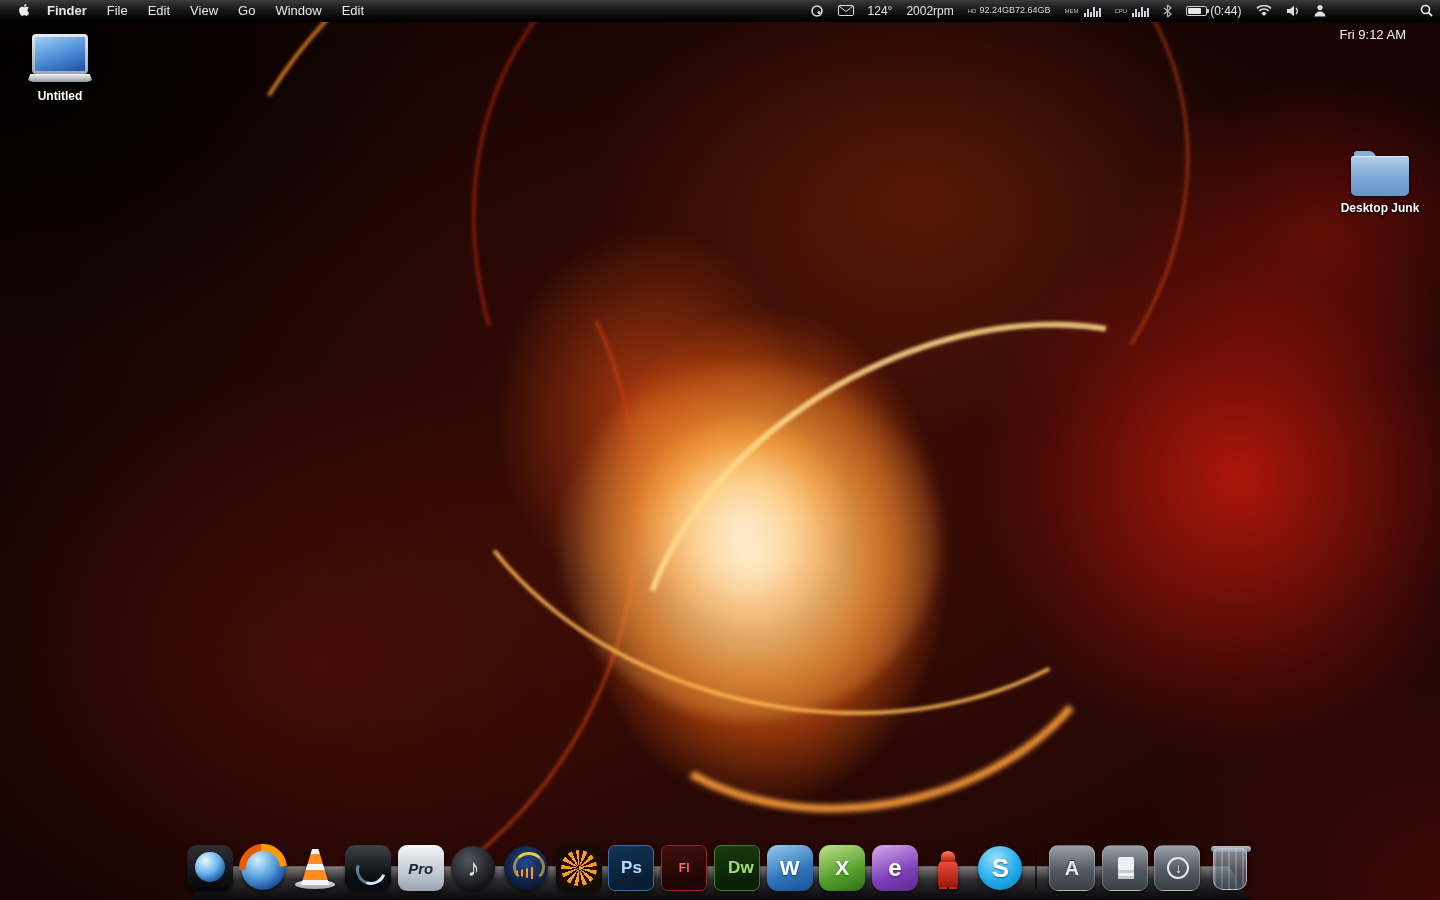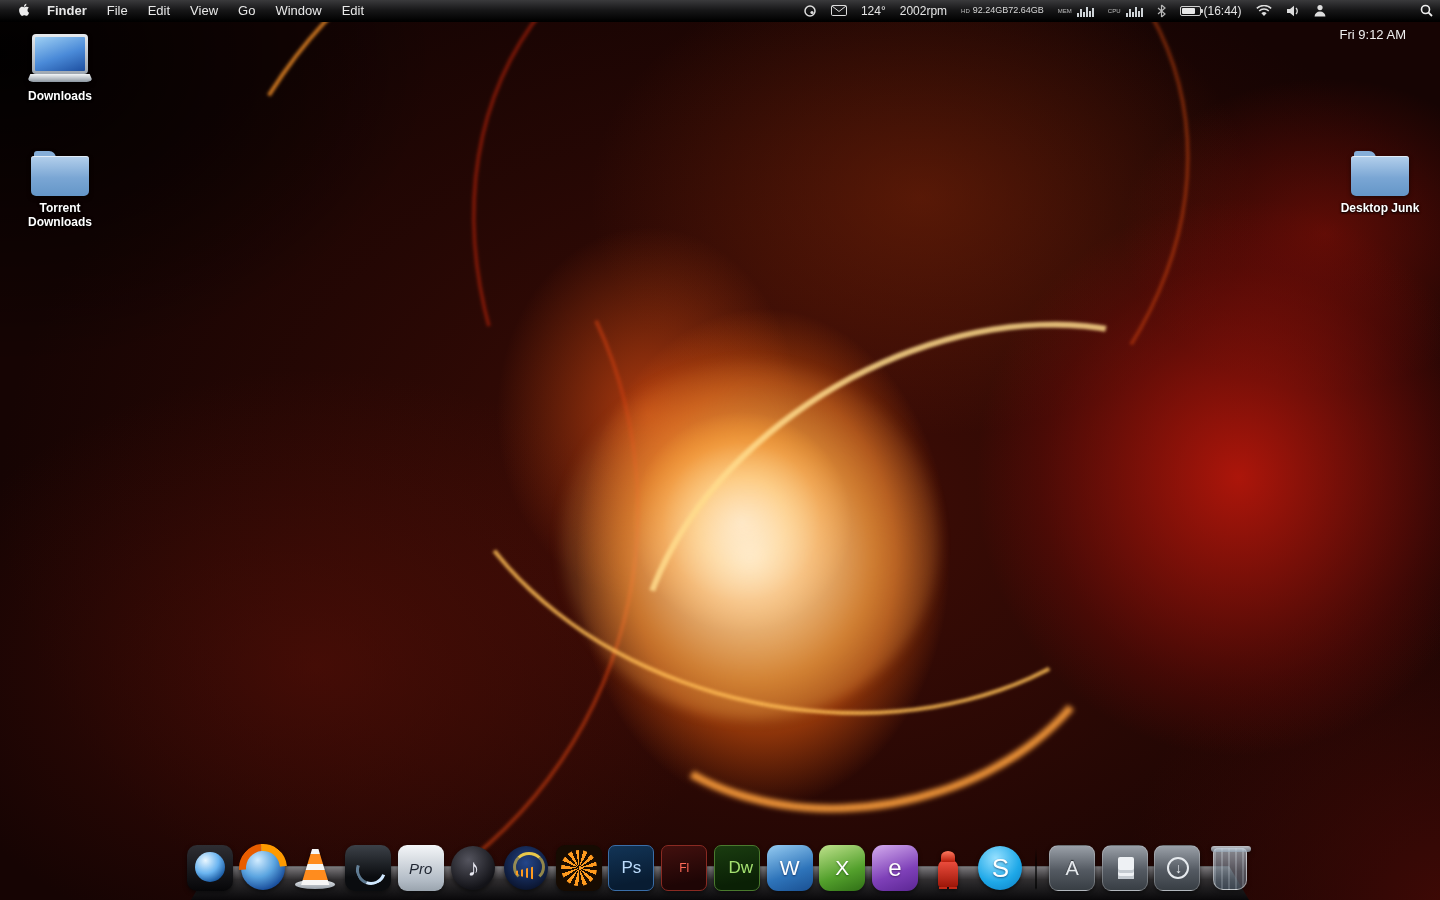--- a/index.html
+++ b/index.html
@@ -70,21 +70,21 @@
   
   .dock { position:absolute; left:50%; transform:translateX(-50%); bottom:0; width:1070px; height:84px; z-index:40; }
   .dock-shelf { position:absolute; left:6px; right:6px; bottom:0; height:34px;
       background:linear-gradient(180deg, rgba(130,130,134,.92) 0%, rgba(48,48,50,.95) 38%, rgba(8,8,10,.98) 100%);
       clip-path:polygon(20px 0, calc(100% - 20px) 0, 100% 100%, 0 100%);
       border-top:1px solid rgba(255,255,255,.35); box-shadow:0 -3px 10px rgba(0,0,0,.55); }
   .dock-items { position:absolute; left:0; right:0; bottom:6px; display:flex; justify-content:center; align-items:flex-end; gap:3px; }
   .dock-item { width:50px; height:54px; display:flex; align-items:flex-end; justify-content:center; position:relative; }
   .dock-sep { width:2px; height:42px; margin:0 7px 4px; background:linear-gradient(180deg, transparent, rgba(0,0,0,.65) 35%, rgba(0,0,0,.65) 95%, transparent); }
   .di { width:46px; height:46px; position:relative; margin-bottom:3px; filter:drop-shadow(0 2px 2px rgba(0,0,0,.55)); }
-  .di-glyph { position:absolute; inset:0; display:flex; align-items:center; justify-content:center; font-weight:normal; }
+  .di-glyph { position:absolute; inset:0; display:flex; align-items:center; justify-content:center; font-weight:bold; }
 
   .di-finder { border-radius:10px; background:linear-gradient(180deg,#2e2e33,#060608); }
   .di-finder::after { content:''; position:absolute; left:8px; top:7px; width:30px; height:30px; border-radius:50%;
       background:radial-gradient(circle at 35% 28%, #eaf7ff, #6ab4f0 45%, #0d4c96 82%, #062a58); }
 
   .di-firefox { border-radius:50%; width:44px; height:44px; margin:1px auto 4px;
       background:radial-gradient(circle at 38% 32%, #d2ecff, #5aa4e0 42%, #1a4f9c 75%, #0c2c5e); }
   .di-firefox::after { content:''; position:absolute; inset:-2px; border-radius:50%; border:7px solid transparent;
       border-top-color:#ff9a00; border-left-color:#e85d00; transform:rotate(40deg); }
 
@@ -172,30 +172,23 @@
     <div class="arc arc6"></div>
   </div>
 
   <div class="desk-icon" style="left:17px; top:34px; width:86px;">
     <div class="laptop">
       <div class="screen">
           <div class="glass"></div>
         </div>
         <div class="base"></div>
     </div>
-    <div class="icon-label"><span>Downloads</span></div>
-  </div>
-
-  <div class="desk-icon" style="left:10px; top:150px; width:100px;">
-    <div class="folder">
-        <div class="tab"></div>
-        <div class="body"></div>
-      </div>
-    <div class="icon-label"><span>Torrent Downloads</span></div>
-  </div>
+    <div class="icon-label"><span>Untitled</span></div>
+  </div>
+
 
 
   <div class="desk-icon" style="left:1330px; top:150px; width:100px;">
     <div class="folder">
         <div class="tab"></div>
         <div class="body"></div>
       </div>
     <div class="icon-label"><span>Desktop Junk</span></div>
   </div>
 
@@ -355,21 +348,21 @@
       </span>
       <span class="status-item">
         <svg width="9" height="14" viewBox="0 0 9 14">
             <path d="M4.5 1 v12 M4.5 1 L8 4 L1 10 M4.5 13 L8 10 L1 4" stroke="#b8b8b8" stroke-width="1.2" fill="none"></path>
           </svg>
       </span>
       <span class="status-item">
         <span class="batt">
             <span class="fill"></span>
           </span>
-        <span class="status-text">(16:44)</span>
+        <span class="status-text">(0:44)</span>
       </span>
       <span class="status-item">
         <svg width="16" height="12" viewBox="0 0 16 12">
             <path d="M8 11 L5.4 8.2 a3.8 3.8 0 0 1 5.2 0 Z" fill="#ddd"></path>
             <path d="M3.2 6 a6.8 6.8 0 0 1 9.6 0" stroke="#ddd" fill="none" stroke-width="1.5"></path>
             <path d="M0.8 3.4 a10.4 10.4 0 0 1 14.4 0" stroke="#ddd" fill="none" stroke-width="1.5"></path>
           </svg>
       </span>
       <span class="status-item">
         <svg width="14" height="12" viewBox="0 0 14 12">

